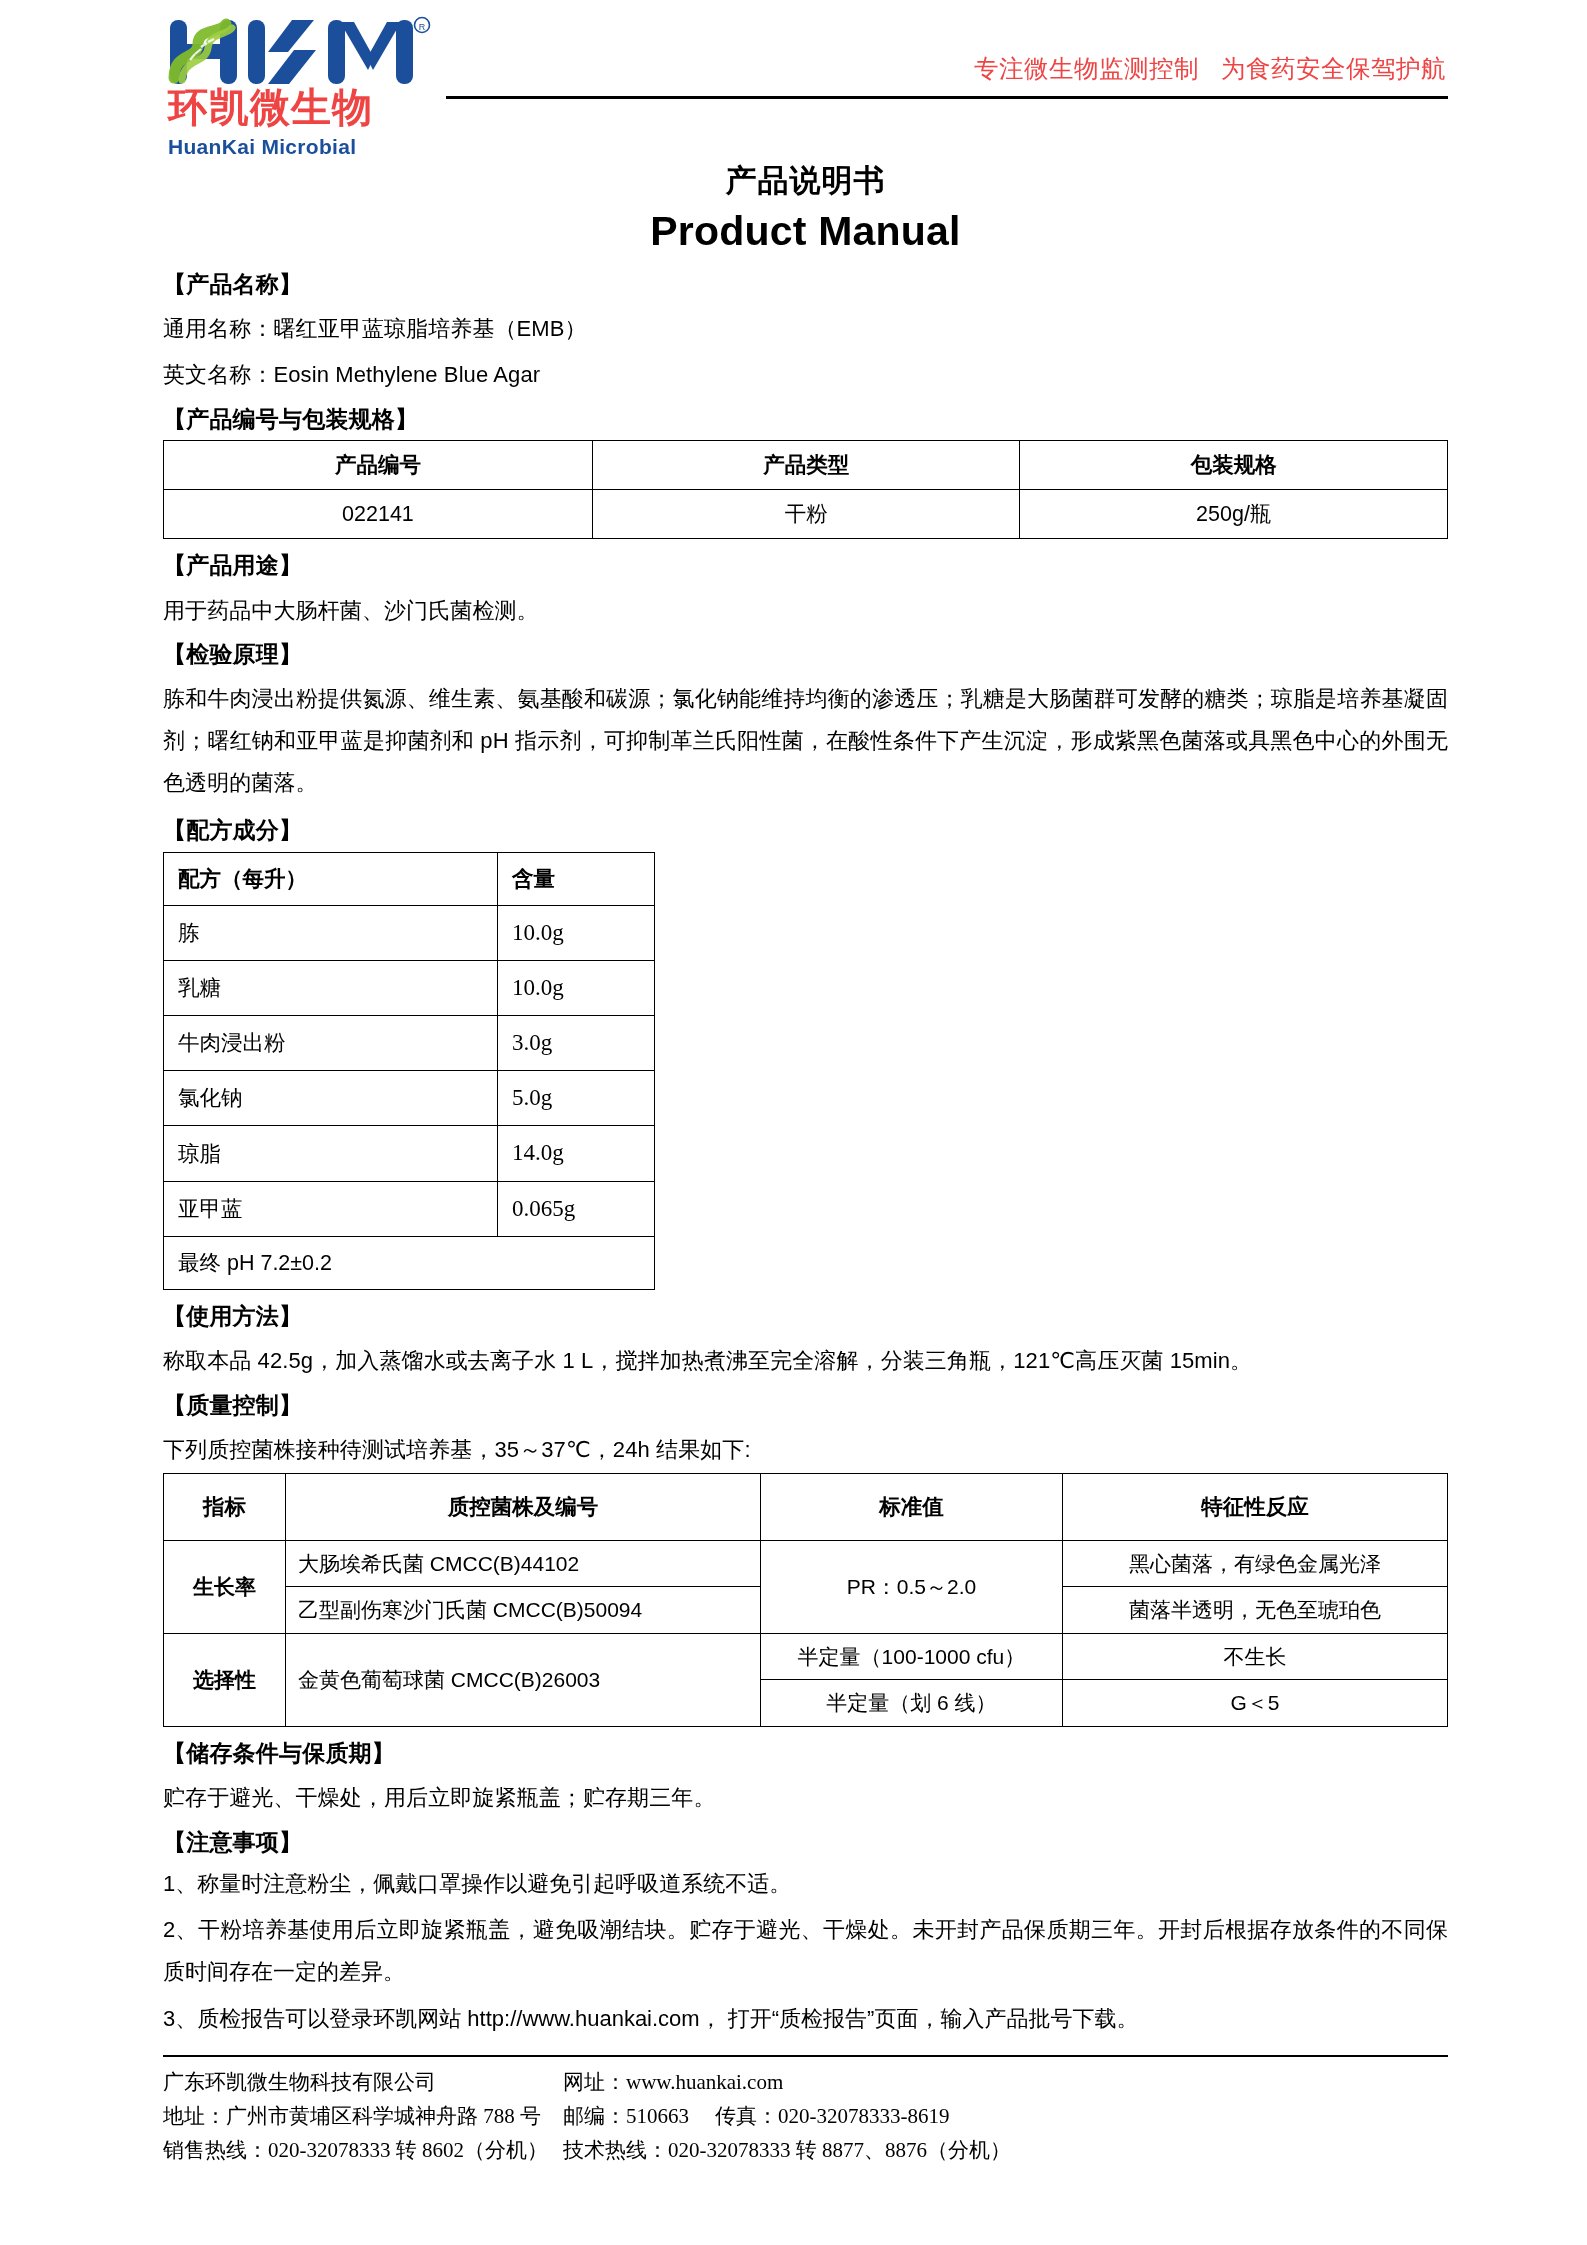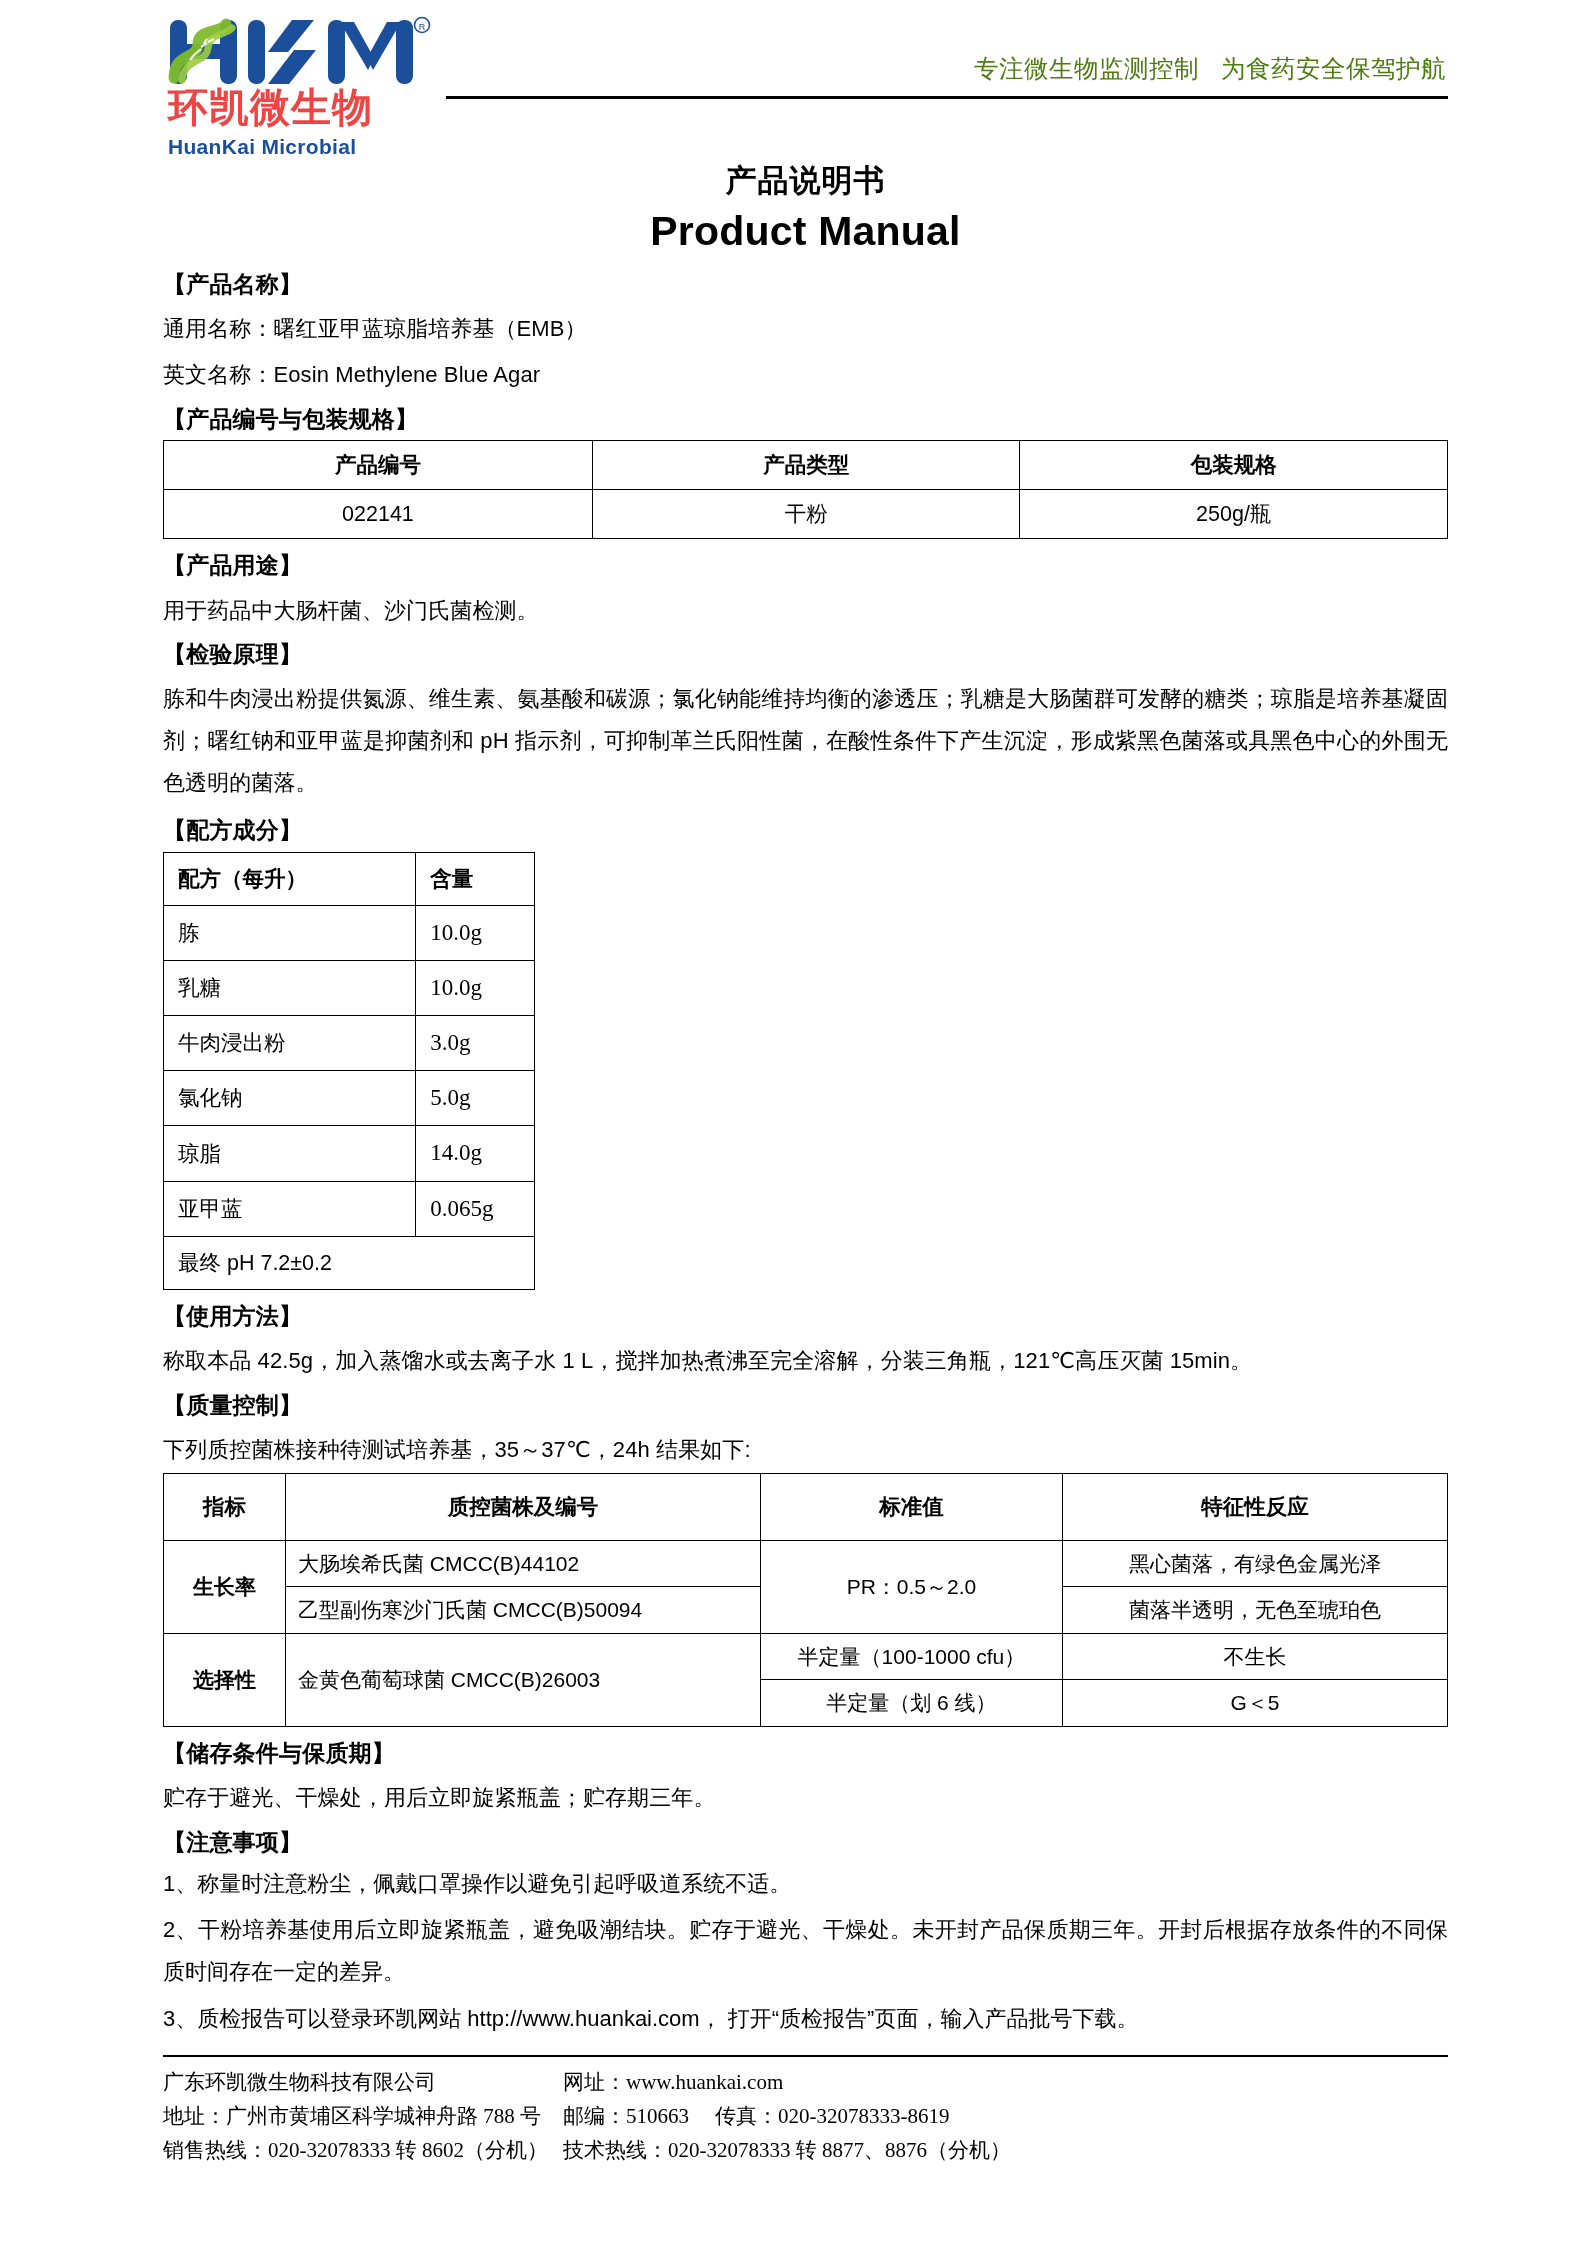--- a/index.html
+++ b/index.html
@@ -71,21 +71,21 @@
     height: 0;
     border-top: 3px solid #000;
   }
   .header-tag {
     position: absolute;
     right: 2px;
     top: 52px;
     font-size: 24.5px;
     letter-spacing: 0.5px;
     white-space: nowrap;
-    color: #4d7c0f;
+    color: #ef4444;
   }
   .header-tag .gap { display: inline-block; width: 22px; }
 
   
   .doc-title-cn {
     text-align: center;
     font-size: 31px;
     font-weight: bold;
     letter-spacing: 1px;
     margin-top: 10px;
@@ -150,21 +150,21 @@
     padding: 9px 6px;
   }
   .tbl-spec td {
     text-align: center;
     font-size: 21.5px;
     padding: 9px 6px;
   }
 
   
   .tbl-formula {
-    width: 372px;
+    width: 492px;
     margin: 0 0 2px 0;
     padding-left: 32px;
   }
   .tbl-formula th, .tbl-formula td {
     padding: 11px 14px;
     font-size: 21.5px;
   }
   .tbl-formula th {
     font-weight: bold;
     text-align: left;

